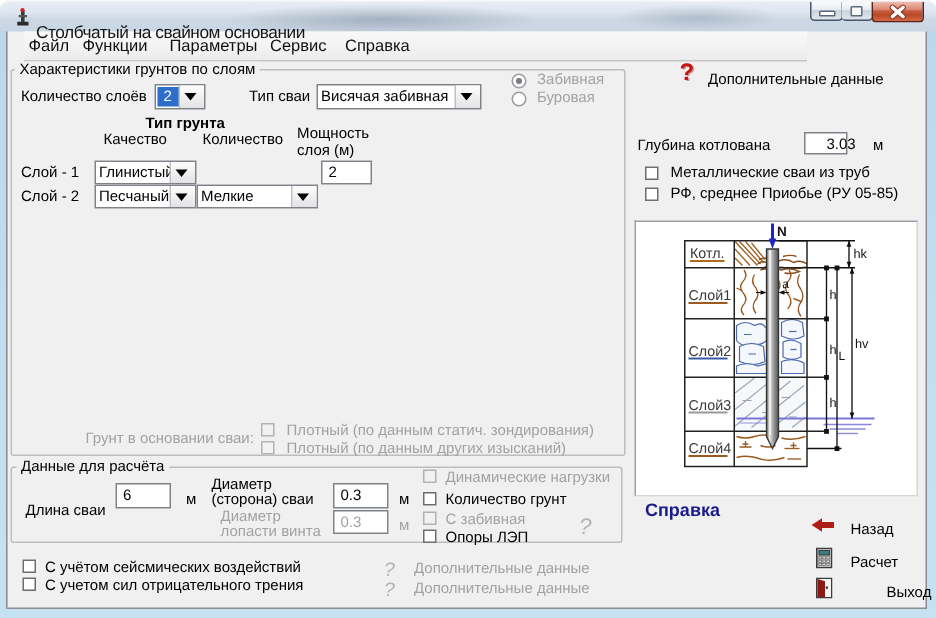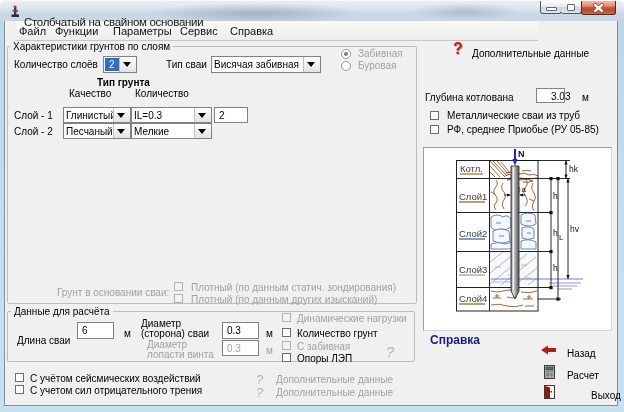--- a/index.html
+++ b/index.html
@@ -93,28 +93,25 @@
     </div>
 
     <div class="rad on" style="left:336px;top:28px;"></div>
     <div class="t11 gray" style="left:353px;top:27px;">Забивная</div>
     <div class="rad" style="left:336px;top:40px;"></div>
     <div class="t11 gray" style="left:353px;top:39px;">Буровая</div>
 
     <div class="t11" style="left:92px;top:56px;font-weight:bold;">Тип грунта</div>
     <div class="t11" style="left:64px;top:67px;">Качество</div>
     <div class="t11" style="left:130px;top:67px;">Количество</div>
+    <div class="t11" style="left:193px;top:63px;">Мощность<br>слоя (м)</div>
 
     <div class="t11" style="left:9px;top:89px;">Слой - 1</div>
     <div class="combo" style="left:58px;top:86px;width:68px;height:16px;">
       <div class="txt">Глинистый</div>
-        <div class="btn"></div>
-    </div>
-    <div class="combo" style="left:126px;top:86px;width:81px;height:16px;">
-      <div class="txt">IL=0.3</div>
         <div class="btn"></div>
     </div>
     <div class="field" style="left:209px;top:86px;width:34px;height:16px;">2</div>
     <div class="t11" style="left:9px;top:105px;">Слой - 2</div>
     <div class="combo" style="left:58px;top:102px;width:68px;height:16px;">
       <div class="txt">Песчаный</div>
         <div class="btn"></div>
     </div>
     <div class="combo" style="left:126px;top:102px;width:81px;height:16px;">
       <div class="txt">Мелкие</div>

